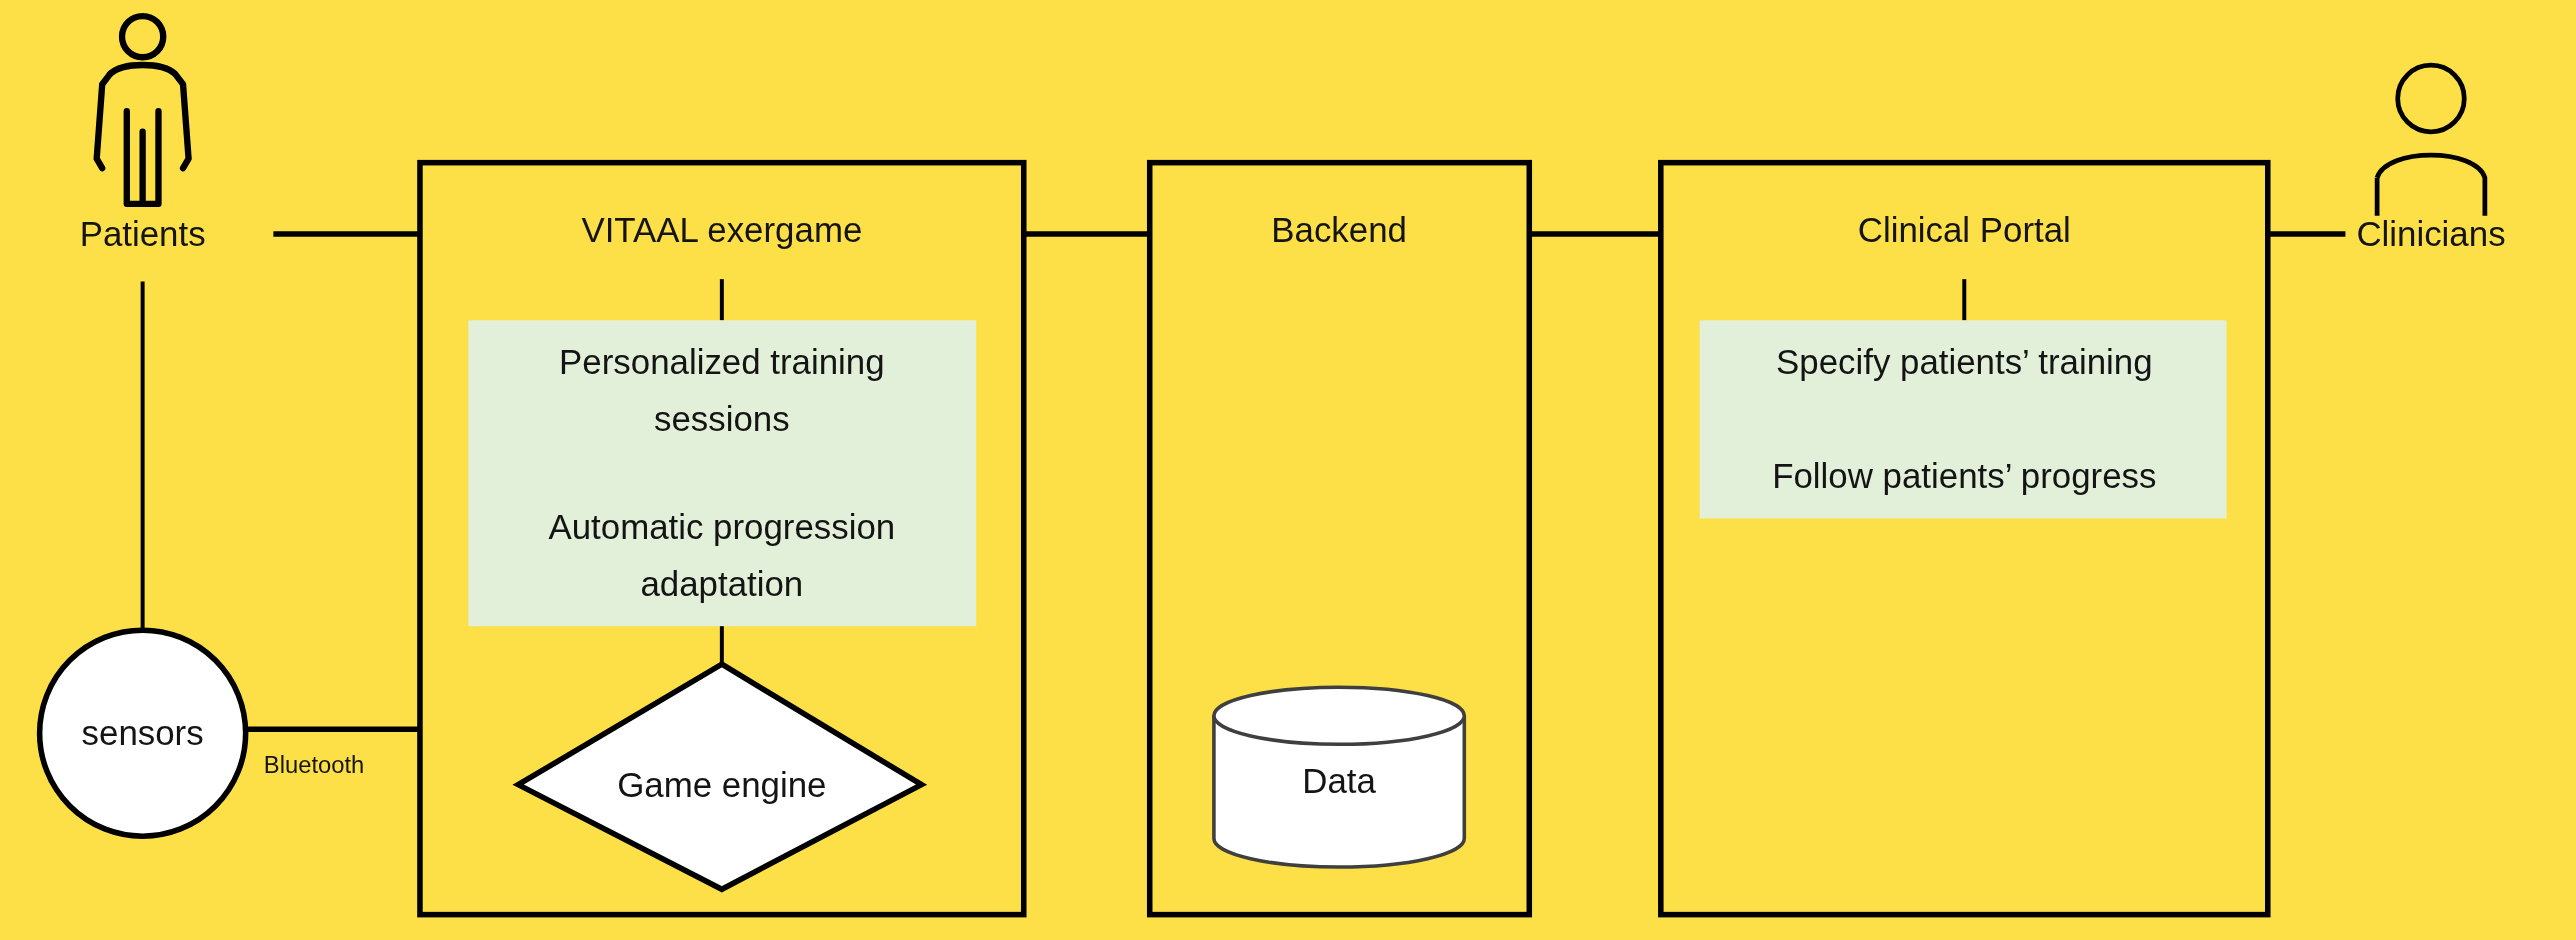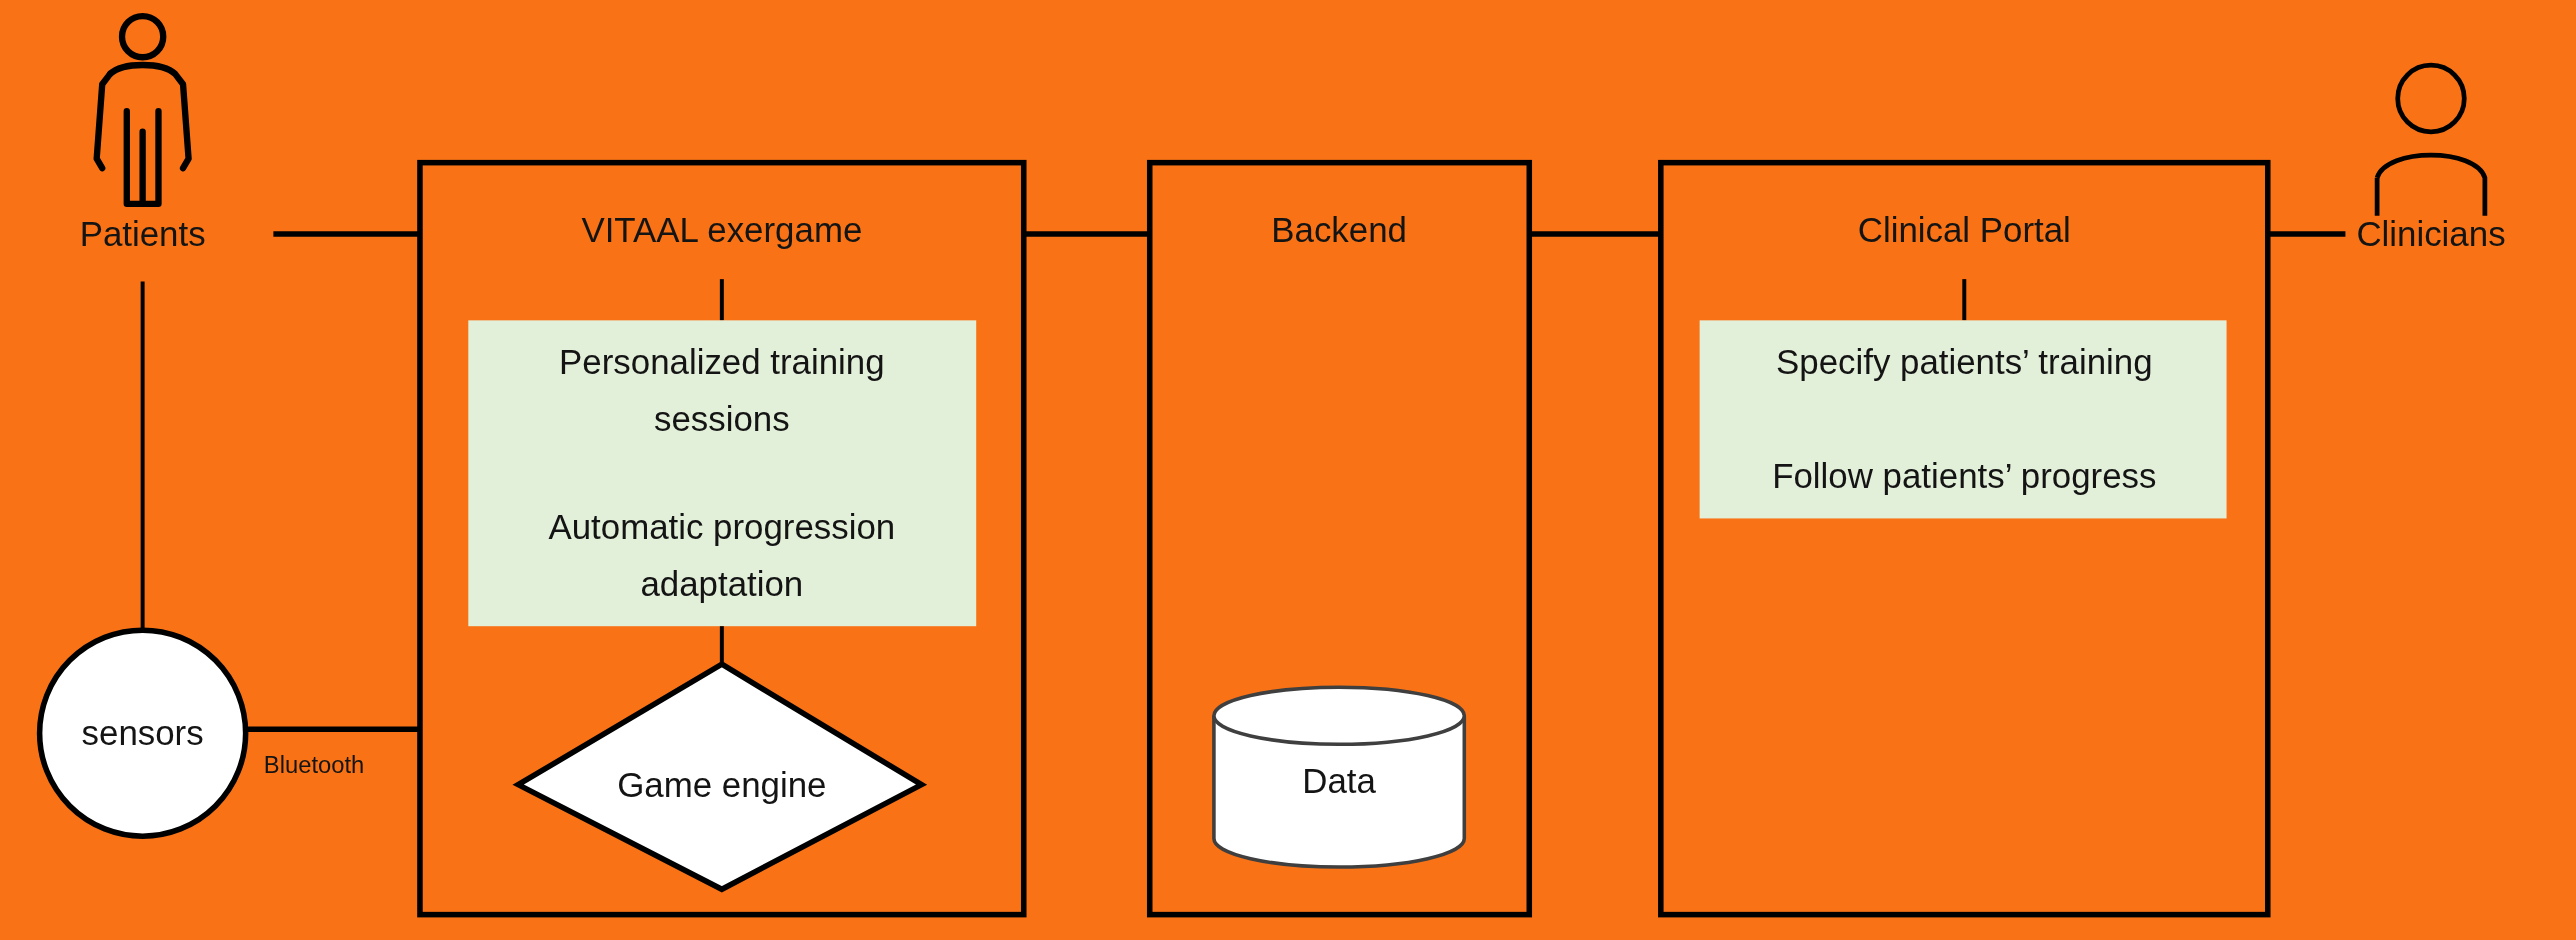--- a/index.html
+++ b/index.html
@@ -4,21 +4,21 @@
 <style>
   html, body {
     margin: 0;
     padding: 0;
     background: #ffffff;
   }
   #diagram-root {
     position: relative;
     width: 2576px;
     height: 941px;
-    background: #f97316;
+    background: #fde047;
     font-family: "Liberation Sans", sans-serif;
     overflow: hidden;
   }
   svg.canvas {
     position: absolute;
     top: 0;
     left: 0;
     width: 2576px;
     height: 941px;
   }

